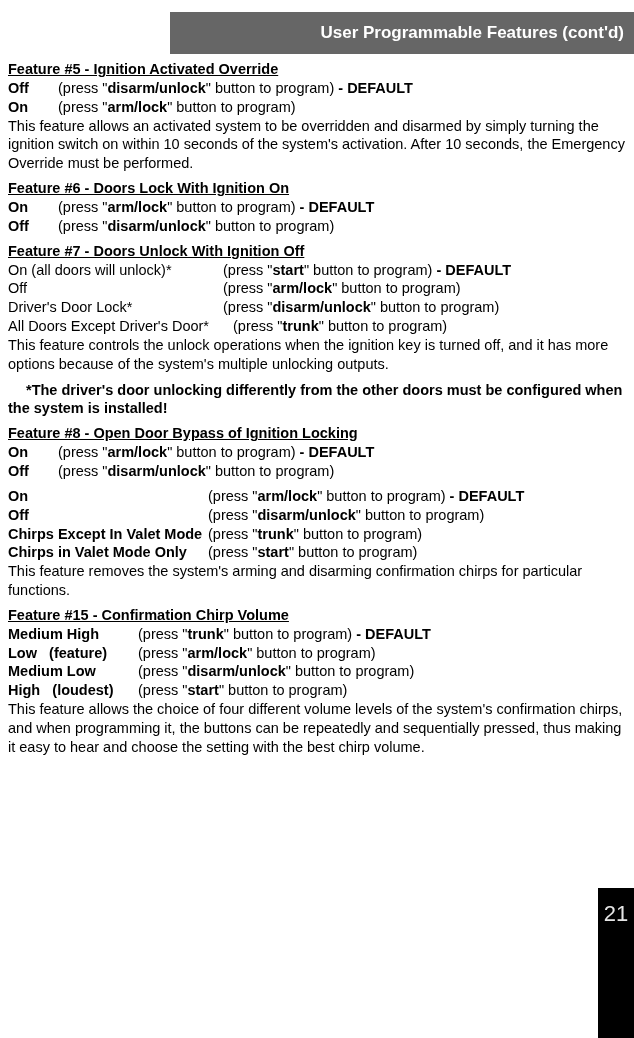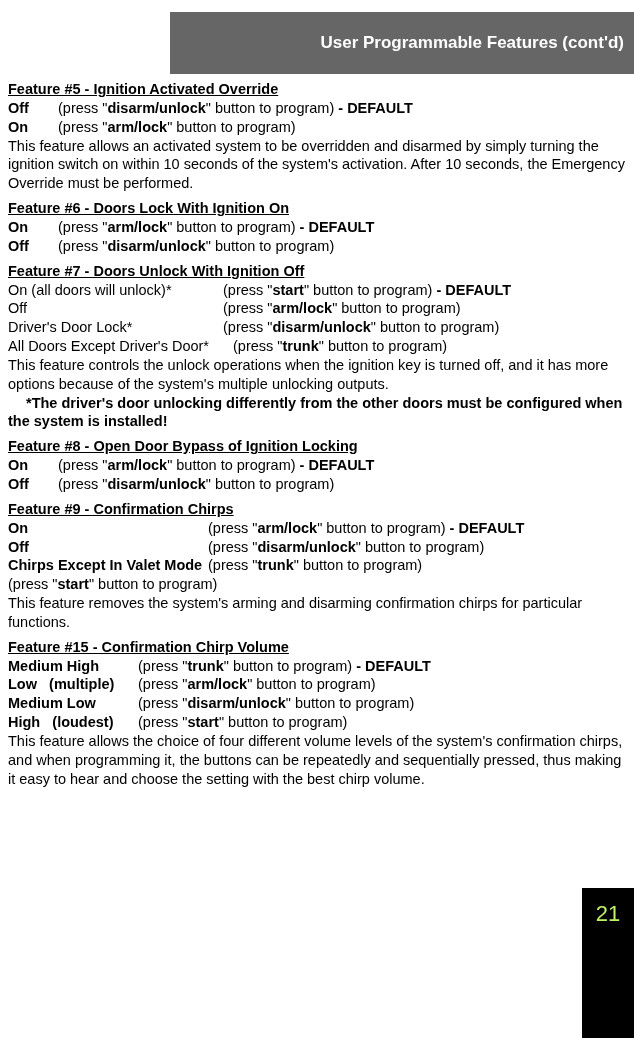--- a/index.html
+++ b/index.html
@@ -15,21 +15,21 @@
       font-size: 14.5px;
       line-height: 1.3;
       color: #000;
       position: relative;
     }
     .header-bar {
       background: #666;
       color: #fff;
       font-weight: bold;
       font-size: 17px;
-      padding: 20px 10px;
+      padding: 10px 10px;
       text-align: right;
       margin-left: 170px;
       margin-top: 12px;
       margin-bottom: 6px;
     }
     .content {
       padding: 0 8px 0 8px;
     }
     .feature-block {
       margin-bottom: 6px;
@@ -63,24 +63,24 @@
     }
     .feature-desc {
     }
     .note-span {
       font-weight: bold;
     }
     .page-corner {
       position: absolute;
       bottom: 0;
       right: 0;
-      width: 52px;
+      width: 36px;
       height: 150px;
       background: #000;
-      color: #bef264;
+      color: #e5e5e5;
       display: flex;
       align-items: flex-start;
       justify-content: center;
       padding-top: 12px;
       font-size: 22px;
     }
     b { font-weight: bold; }
   </style>
 </head>
 <body>
@@ -126,63 +126,63 @@
     </div>
     <div class="opt-row">
       <span class="opt-label-wide">Driver's Door Lock*</span>
       <span><span>(press "</span><b>disarm/unlock</b><span>" button  to program)</span><b></b></span>
     </div>
     <div class="opt-row">
       <span class="opt-label-wide" style="min-width:225px">All Doors Except Driver's Door*</span>
       <span><span>(press "</span><b>trunk</b><span>" button  to program)</span><b></b></span>
     </div>
     <div class="feature-desc">This feature controls the unlock operations when the ignition key is turned off, and it has more options because of the system's multiple unlocking outputs.</div>
-    <div style="text-indent:18px;"><span class="note-span">*The driver's door unlocking differently from the other doors must be configured when the system is installed!</span></div>
+    <div style="text-indent:18px;margin-top:7px;"><span class="note-span">*The driver's door unlocking differently from the other doors must be configured when the system is installed!</span></div>
   </div>
 
   <div class="feature-block">
     <div class="feature-title">Feature #8 - Open Door Bypass of Ignition Locking</div>
     <div class="opt-row">
       <span class="opt-label">On</span>
       <span><span>(press "</span><b>arm/lock</b><span>" button to program)</span><b> - DEFAULT</b></span>
     </div>
     <div class="opt-row">
       <span class="opt-label">Off</span>
       <span><span>(press "</span><b>disarm/unlock</b><span>" button to program)</span><b></b></span>
     </div>
   </div>
 
   <div class="feature-block">
-    <div class="feature-title">Feature #9 - Confirmation Chirps</div>
     <div class="opt-row">
       <span class="opt-label-med">On</span>
       <span><span>(press "</span><b>arm/lock</b><span>" button to program)</span><b> - DEFAULT</b></span>
     </div>
     <div class="opt-row">
       <span class="opt-label-med">Off</span>
       <span><span>(press "</span><b>disarm/unlock</b><span>" button to program)</span><b></b></span>
     </div>
     <div class="opt-row">
       <span class="opt-label-med">Chirps Except In Valet Mode</span>
       <span><span>(press "</span><b>trunk</b><span>" button  to program)</span><b></b></span>
     </div>
     <div class="opt-row">
+      <span class="opt-label-med">Chirps in Valet Mode Only</span>
       <span><span>(press "</span><b>start</b><span>" button  to program)</span><b></b></span>
     </div>
     <div class="feature-desc">This feature removes the system's arming and disarming confirmation chirps for particular functions.</div>
   </div>
 
   <div class="feature-block">
     <div class="feature-title">Feature #15 - Confirmation Chirp Volume </div>
     <div class="opt-row">
       <span class="opt-label-vol">Medium High</span>
       <span><span>(press "</span><b>trunk</b><span>" button  to program)</span><b> - DEFAULT</b></span>
     </div>
     <div class="opt-row">
-      <span class="opt-label-vol">Low   (multiple)</span>
+      <span class="opt-label-vol">Low   (feature)</span>
       <span><span>(press "</span><b>arm/lock</b><span>" button to program)</span><b></b></span>
     </div>
     <div class="opt-row">
       <span class="opt-label-vol">Medium Low</span>
       <span><span>(press "</span><b>disarm/unlock</b><span>" button  to program)</span><b></b></span>
     </div>
     <div class="opt-row">
       <span class="opt-label-vol">High   (loudest)</span>
       <span><span>(press "</span><b>start</b><span>" button  to program)</span><b></b></span>
     </div>

